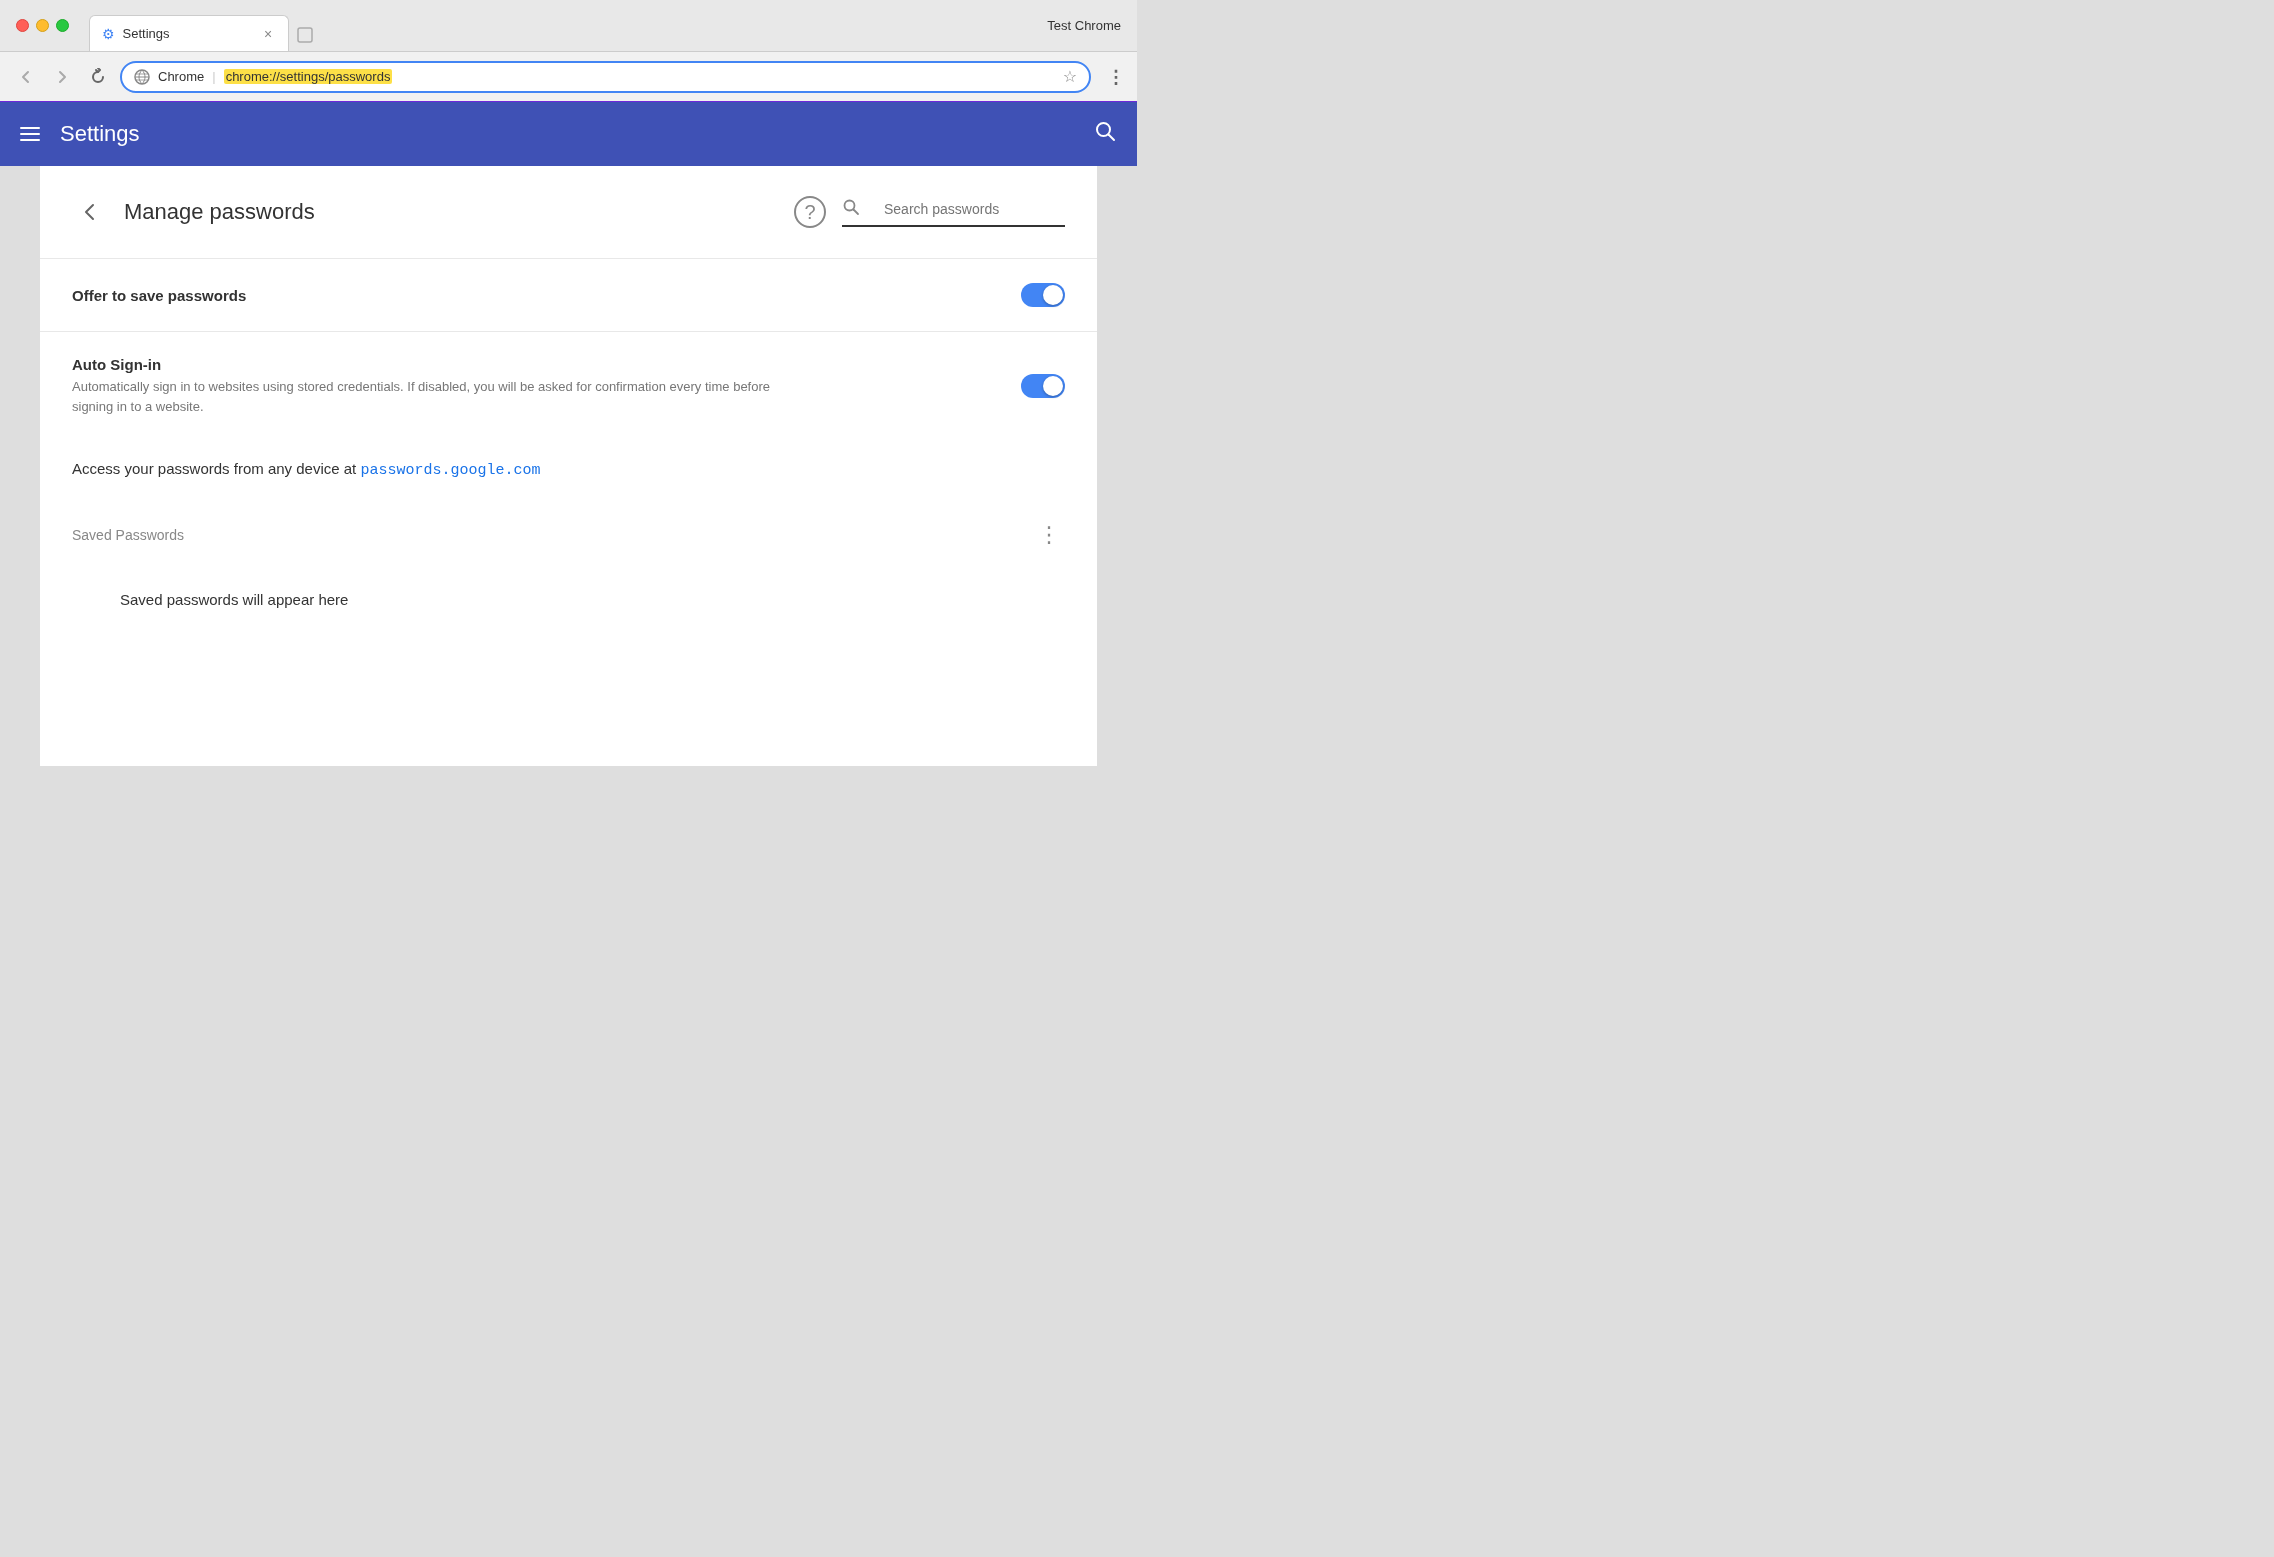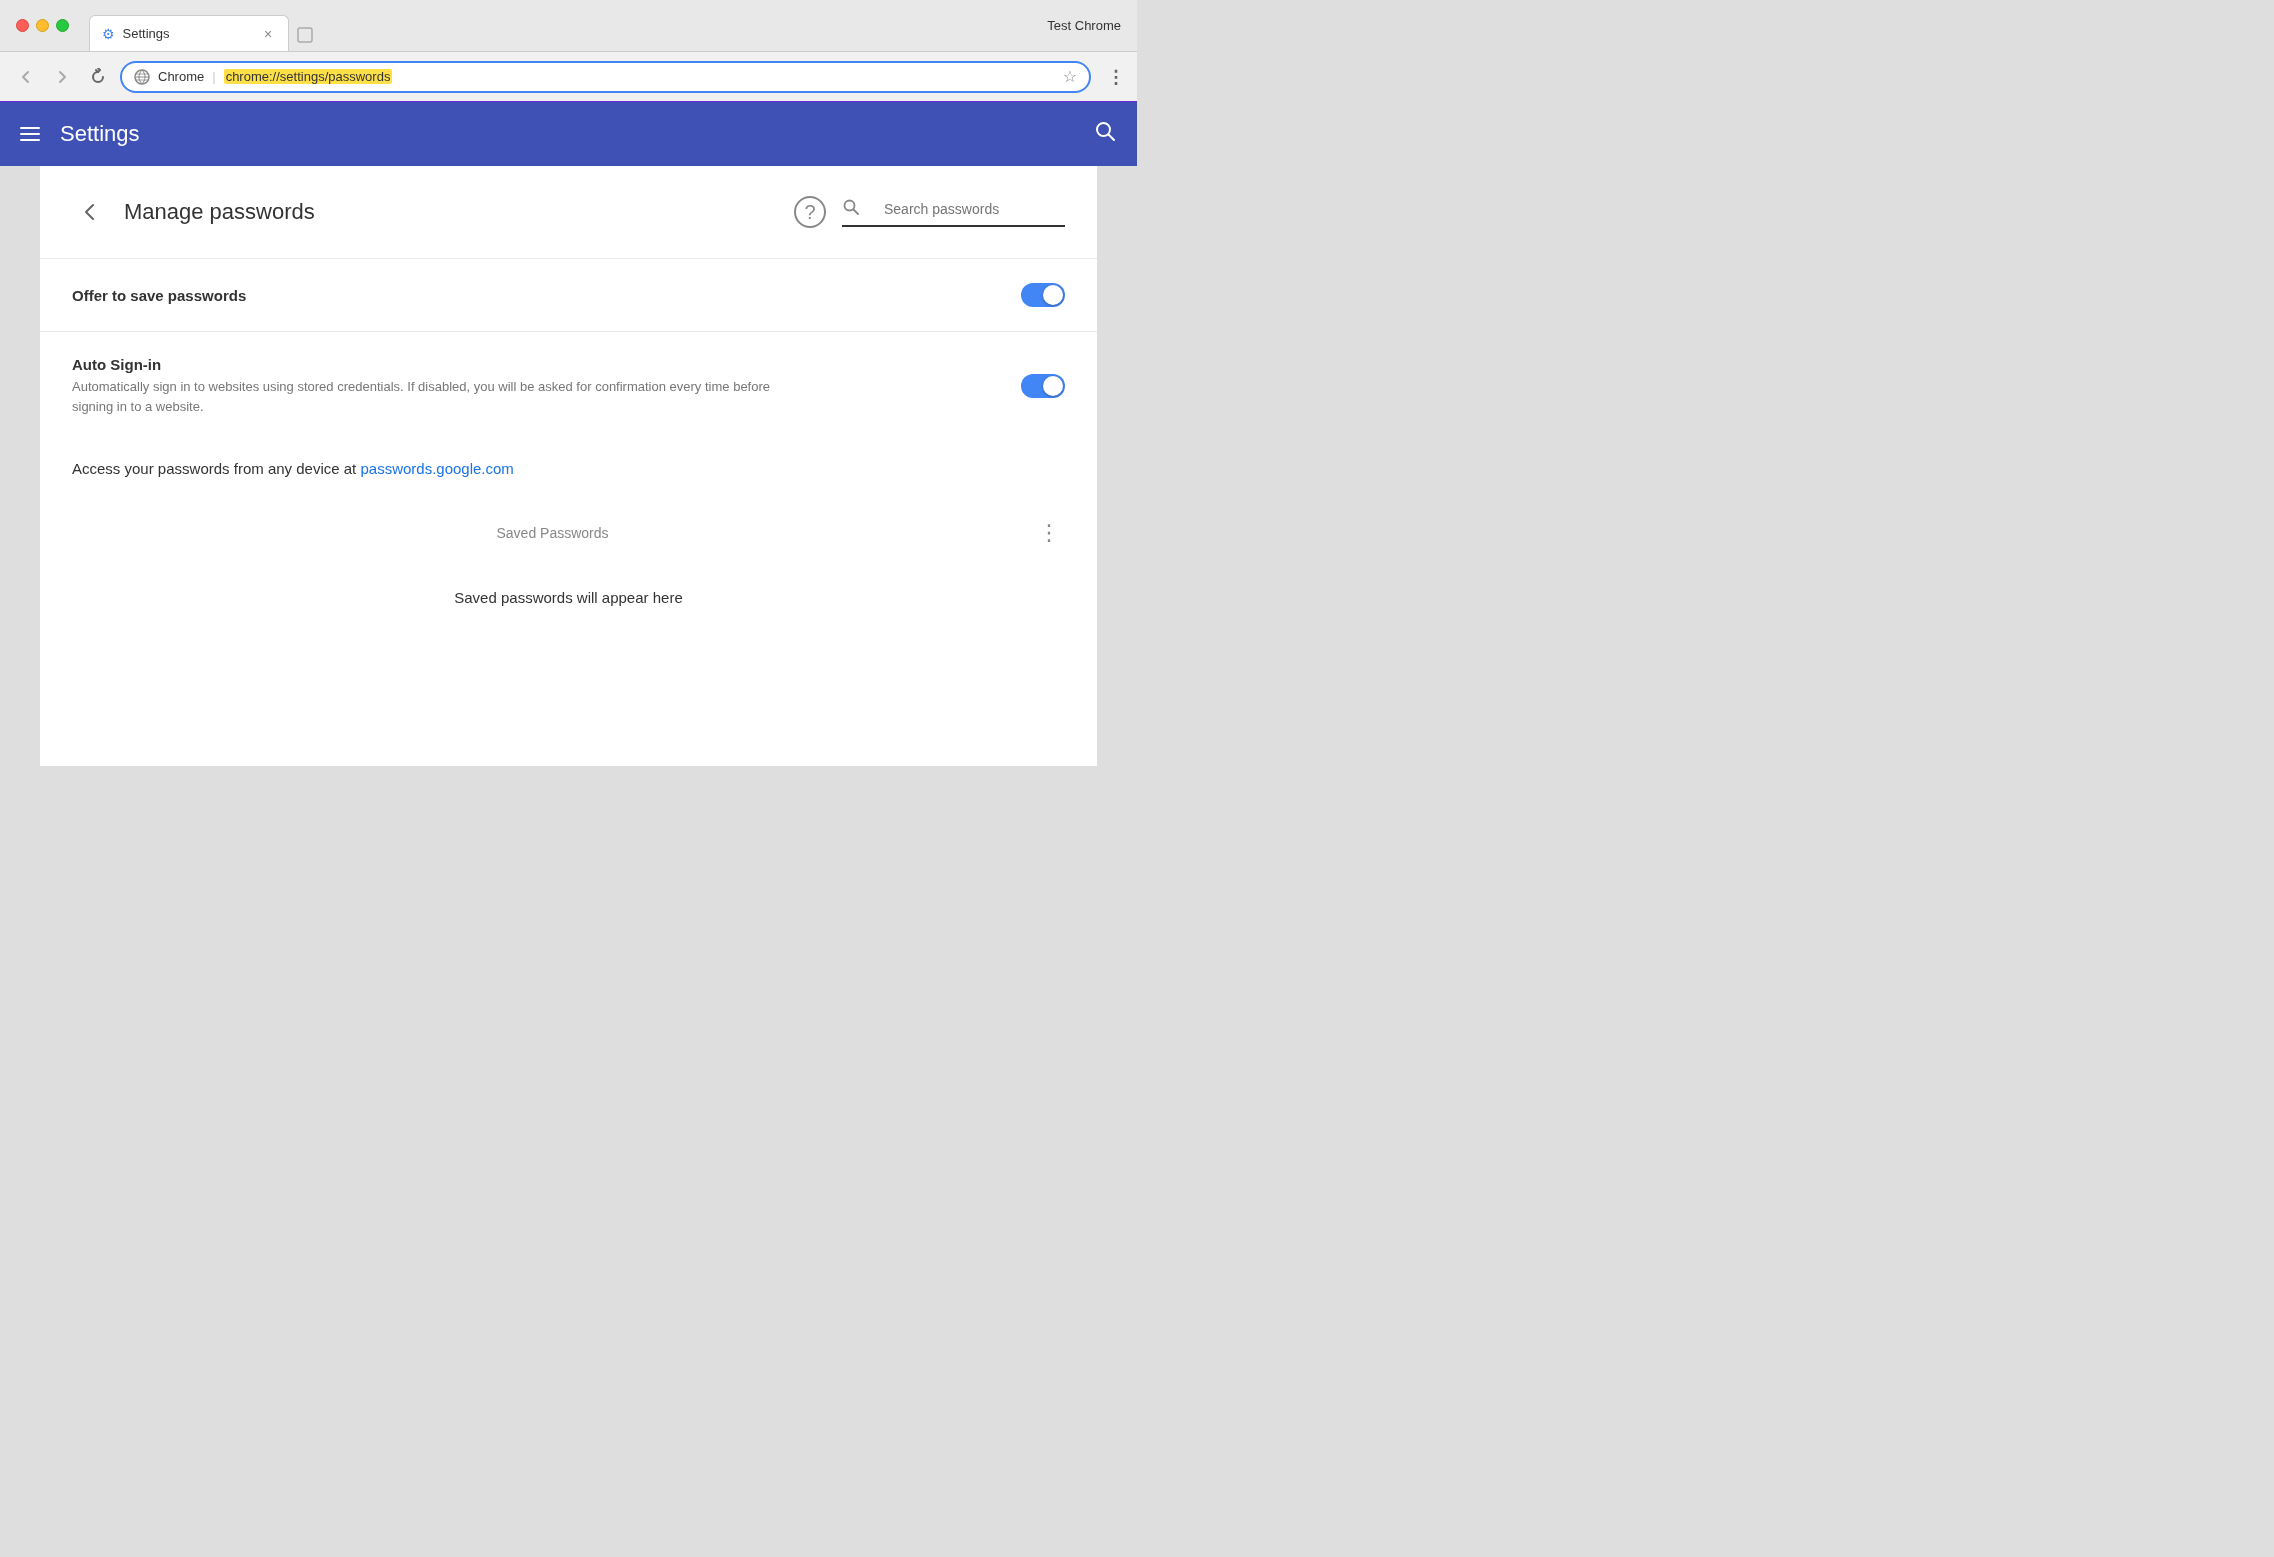--- a/index.html
+++ b/index.html
@@ -317,26 +317,26 @@
 
     
     .access-row {
       padding: 20px 32px;
       font-size: 15px;
       color: #333;
     }
     .access-link {
       color: #1a73e8;
       text-decoration: none;
+      font-family: Liberation Mono, monospace;
     }
 
     
     .saved-section {
       padding: 20px 32px;
-      text-align: center;
     }
     .saved-header {
       display: flex;
       align-items: center;
       margin-bottom: 16px;
     }
     .saved-title {
       font-size: 14px;
       color: #888;
       flex: 1;

